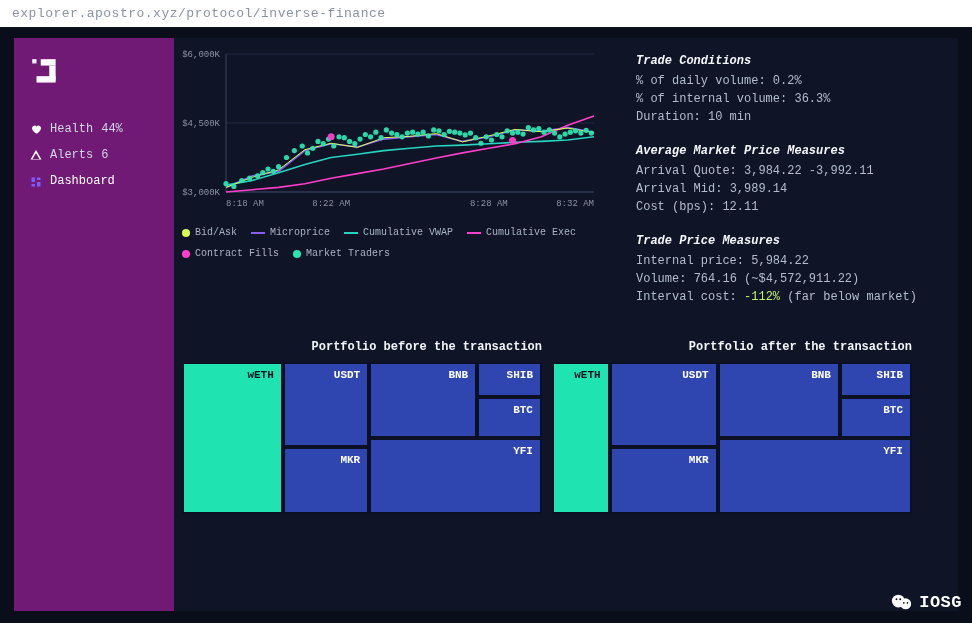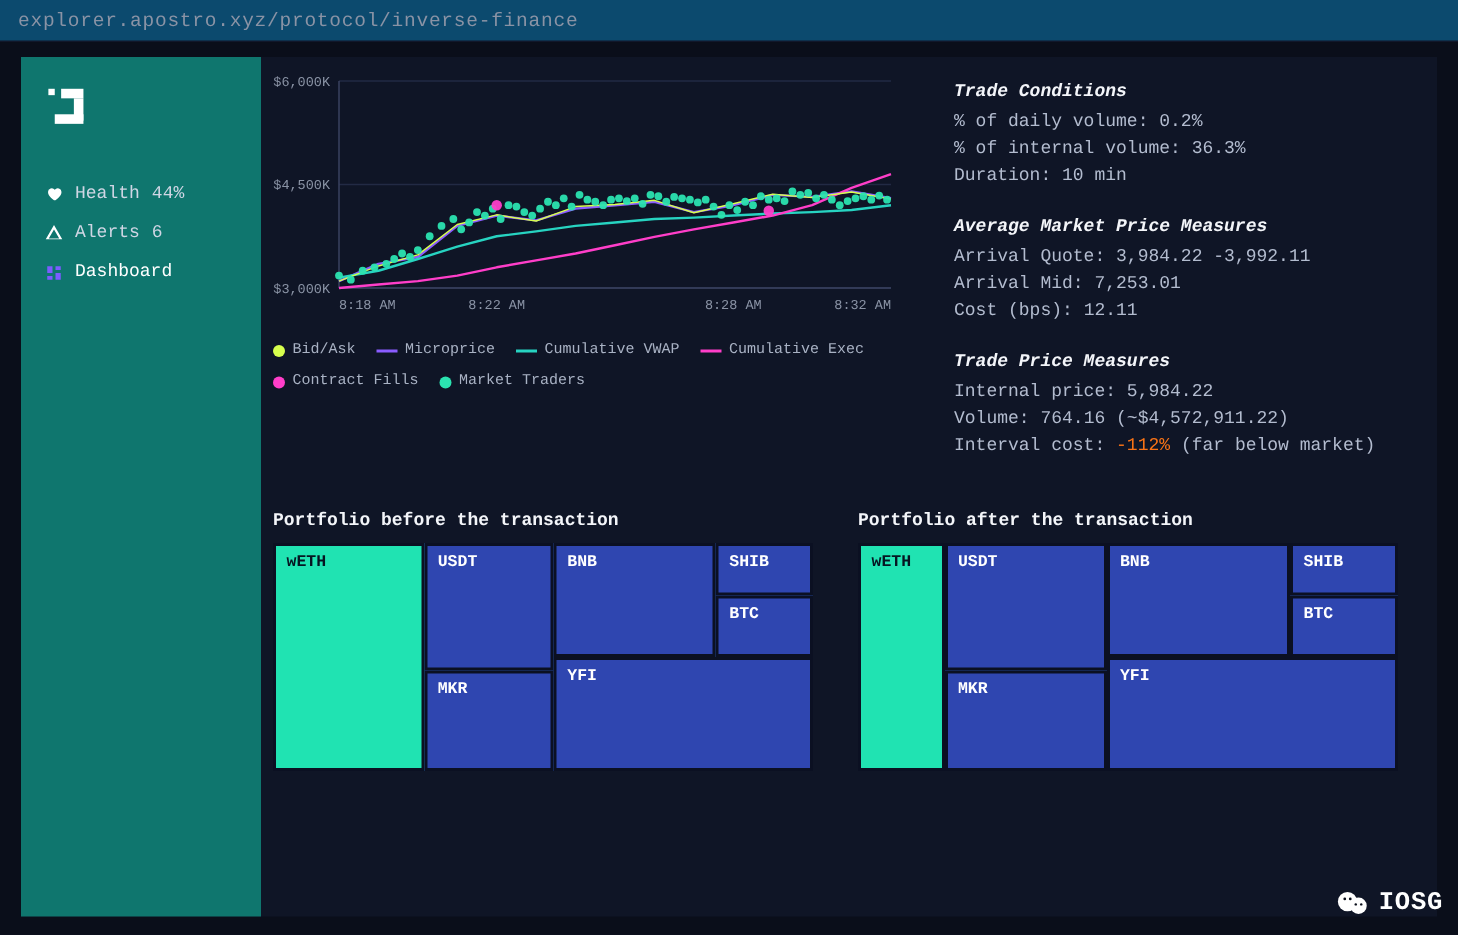--- a/index.html
+++ b/index.html
@@ -8,40 +8,40 @@
     background: #0a0e1a;
     font-family: "Menlo","Consolas","Courier New",monospace;
     font-size: 11px;
     color: #d8dee8;
     overflow: hidden;
   }
 
   .url-bar {
     width: 100%;
     padding: 6px 12px;
-    background: #0c4a6e;
+    background: #ffffff;
     color: #8a93a5;
     border-bottom: 1px solid #11172a;
     font-size: 13px;
     letter-spacing: .5px;
   }
 
   .app {
     display: flex;
     width: 100%;
     background: #0f1526;
     margin: 10px 14px;
     width: calc(100% - 28px);
     height: calc(100% - 50px);
   }
 
   .sidebar {
     width: 160px;
     padding: 18px 14px;
-    background: #0f766e;
+    background: #701a75;
   }
   .logo {
     width: 34px; height: 34px;
     margin-bottom: 26px;
   }
   .logo svg { width:100%; height:100%; }
   .nav-item {
     display:flex;
     align-items:center;
     gap:8px;
@@ -87,26 +87,27 @@
   .metrics-pane {
     flex:1;
     font-size:12px;
     line-height:1.5;
     color:#d8dee8;
     padding-top:4px;
   }
   .metrics-pane h4 { font-size:12px; font-weight:bold; color:#f3f5f9; margin-bottom:2px;font-style:italic; }
   .metrics-block { margin-bottom:16px; }
   .metrics-block div { color:#b3bccf; }
-  .neg { color:#f97316; }
+  .neg { color:#bef264; }
 
   
   .portfolios {
     display:flex;
-    gap:30px;
+    gap:10px;
+    text-align:right;
   }
   .portfolio {
     width:360px;
   }
   .portfolio h4 {
     font-size:12px; font-weight:bold; color:#f3f5f9;
     margin-bottom:8px;
   }
   .treemap {
     position:relative;
@@ -325,21 +326,21 @@
         </div>
 
         <div class="metrics-block">
           <h4>Average Market Price Measures</h4>
           <div>
             <span>Arrival Quote:</span>
             <span>3,984.22 -3,992.11</span>
           </div>
           <div>
             <span>Arrival Mid:</span>
-            <span>7,253.01</span>
+            <span>3,989.14</span>
           </div>
           <div>
             <span>Cost (bps):</span>
             <span>12.11</span>
           </div>
         </div>
 
         <div class="metrics-block">
           <h4>Trade Price Measures</h4>
           <div>

